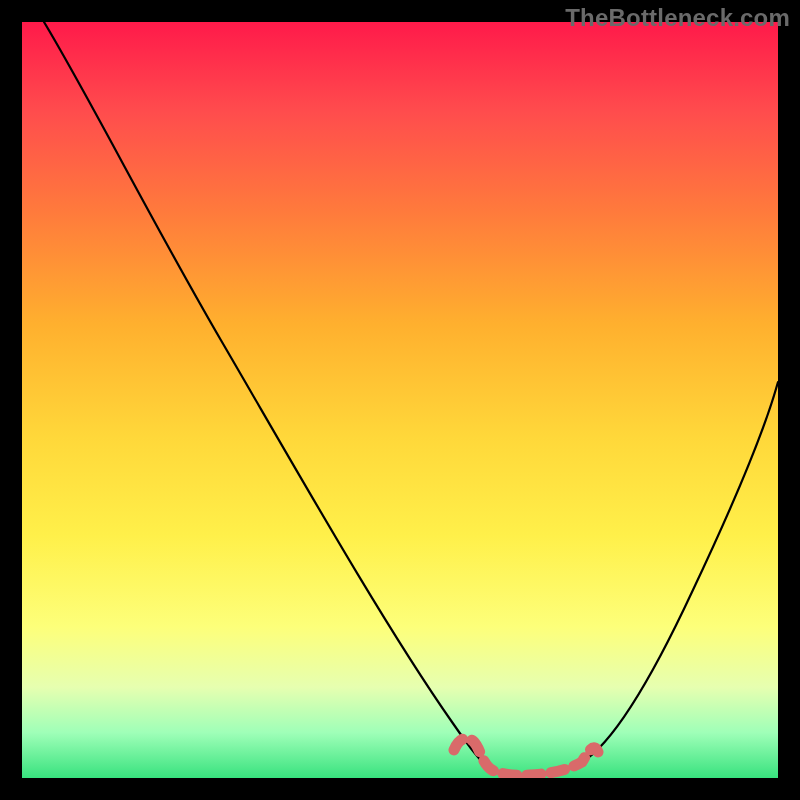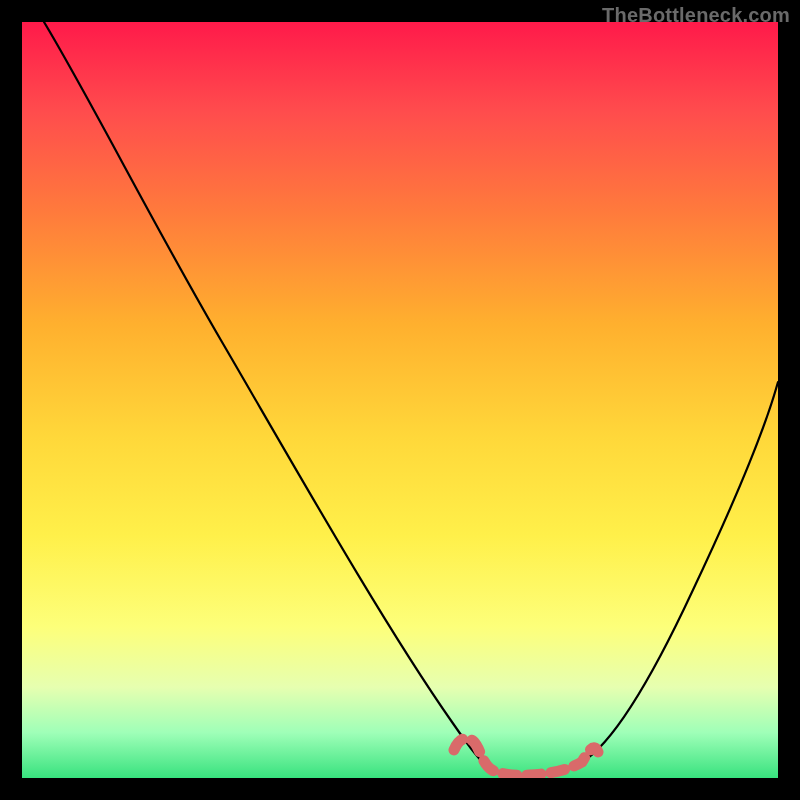--- a/index.html
+++ b/index.html
@@ -32,21 +32,21 @@
       #fdff7a 80%,
       #e6ffb0 88%,
       #9fffb8 94%,
       #38e27e 100%);
   }
   .watermark {
     position: absolute;
     top: 4px;
     right: 10px;
     font-family: Arial, Helvetica, sans-serif;
-    font-size: 20px;
+    font-size: 24px;
     font-weight: bold;
     color: #6a6a6a;
     letter-spacing: 0.2px;
     user-select: none;
   }
   svg.curve {
     position: absolute;
     left: 0;
     top: 0;
     width: 756px;

